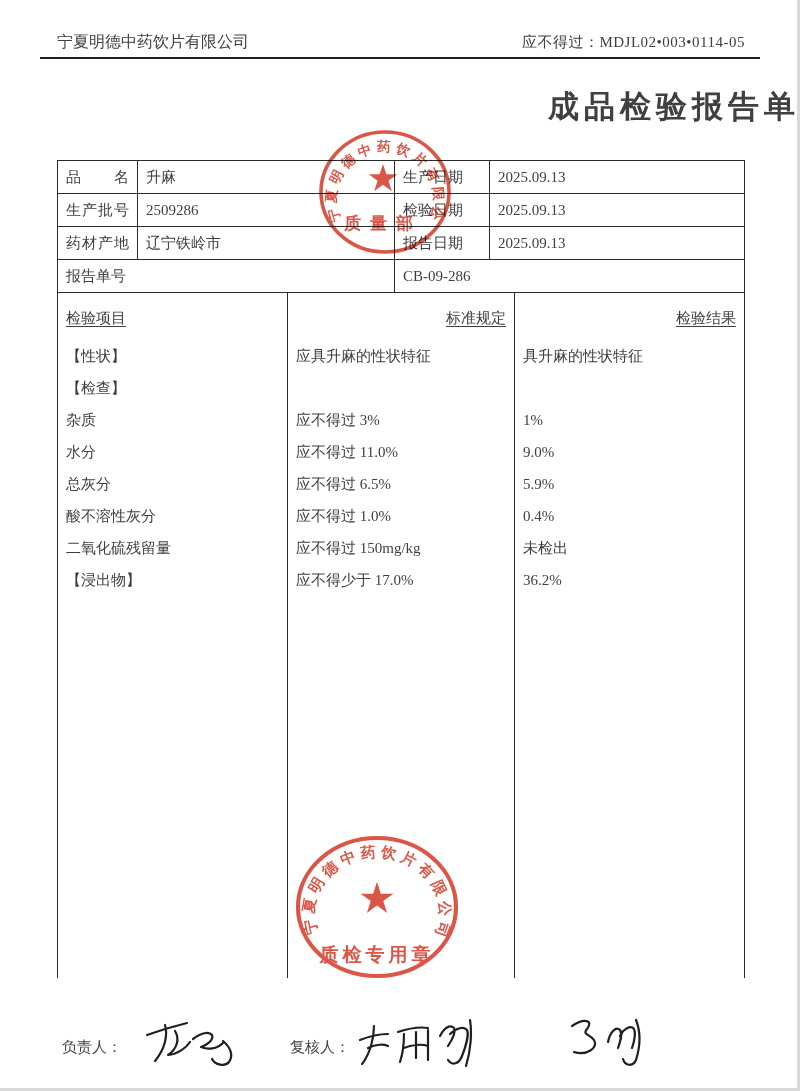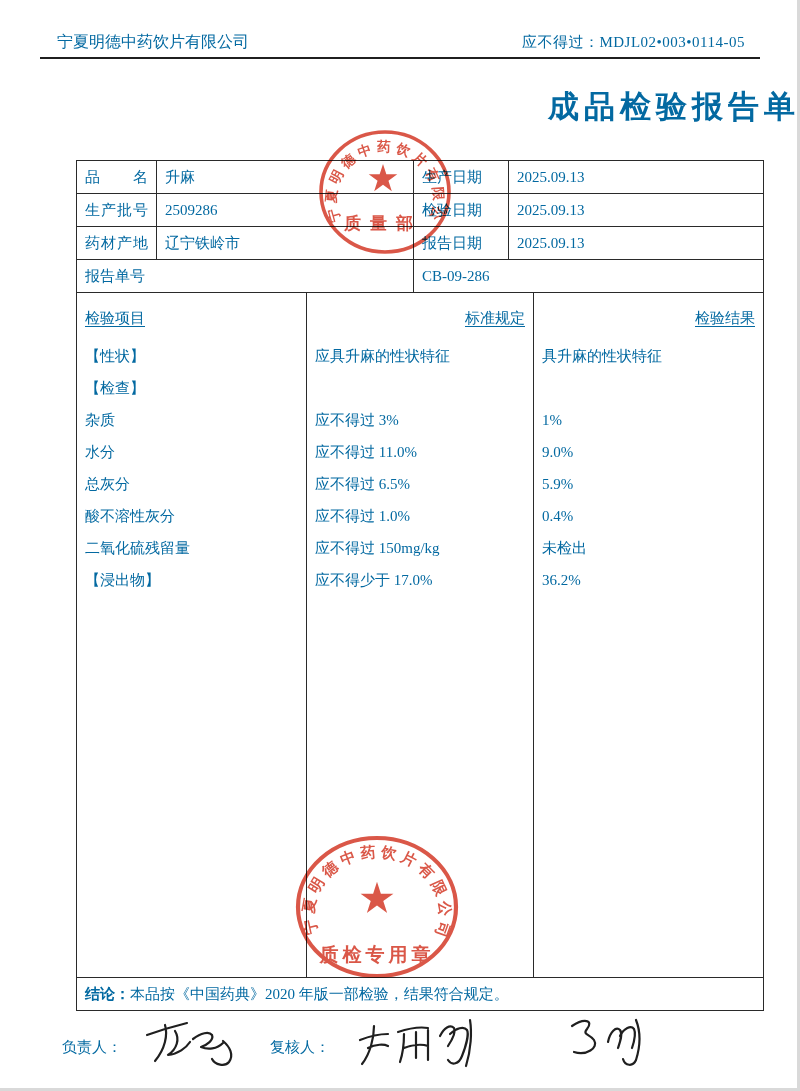--- a/index.html
+++ b/index.html
@@ -3,21 +3,21 @@
 <meta charset="utf-8">
 <style>
   * { margin: 0; padding: 0; box-sizing: border-box; }
   html,body { background: #888; }
   .page {
     position: relative;
     width: 800px; height: 1091px;
     margin: 0 auto;
     background: #ffffff;
     font-family: "Liberation Serif", "DejaVu Serif", serif;
-    color: #0369a1;
+    color: #404040;
     overflow: hidden;
     box-shadow: inset -3px -3px 0 #d9d9d9;
   }
   
   .doc-header {
     position: absolute; left: 57px; right: 55px; top: 32px;
     display: flex; justify-content: space-between; align-items: baseline;
     font-size: 16px;
   }
   .doc-code { font-size: 15px; letter-spacing: .5px; }
@@ -29,21 +29,20 @@
   .title {
     position: absolute; left: 0; right: 0; top: 86px;
     text-align: right; font-size: 31px; font-weight: bold;
     letter-spacing: 5px;
   }
   
   table.main {
     position: absolute; left: 57px; top: 160px;
     width: 687px; border-collapse: collapse; table-layout: fixed;
     font-size: 15px;
-    margin-left: 19px;
   }
   table.main td { border: 1.5px solid #2a2a2a; padding: 0 8px; vertical-align: middle; }
   tr.info-row { height: 33px; }
   td.just { text-align: justify; text-align-last: justify; }
   td.val { padding-left: 11px; }
   
   td.rescell { border-top: none !important; border-bottom: none !important; vertical-align: top; }
   tr.res-header { height: 48px; }
   tr.res-header td { padding-top: 4px; }
   tr.res-row { height: 32px; }
@@ -153,23 +152,20 @@
         <td class="rescell val" colspan="3">应不得少于 17.0%</td>
         <td class="rescell val">36.2%</td>
       </tr>
 
       <tr class="res-filler">
         <td class="rescell" colspan="2"></td>
         <td class="rescell" colspan="3"></td>
         <td class="rescell"></td>
       </tr>
 
-      <tr class="concl-row">
-        <td colspan="6"><span class="concl-label">结论：</span><span>本品按《中国药典》2020 年版一部检验，结果符合规定。</span></td>
-      </tr>
     </tbody>
   </table>
 
   <svg class="stamp" style="left:303px; top:123px;" width="165" height="150" viewBox="0 0 165 150">
     <ellipse cx="82" cy="69" rx="64" ry="60" fill="none" stroke="#d5402e" stroke-width="3.6"></ellipse>
     <path id="arcTop" d="M 40,101 A 49,48 0 1 1 124,101" fill="none"></path>
     <text font-size="13.5" letter-spacing="4.5">
       <textPath href="#arcTop" startOffset="2%">宁夏明德中药饮片有限公司</textPath>
     </text>
     <path fill="#d5402e" transform="translate(80,56)" d="M0,-15 L3.37,-4.63 L14.27,-4.64 L5.45,1.77 L8.82,12.14 L0,5.73 L-8.82,12.14 L-5.45,1.77 L-14.27,-4.64 L-3.37,-4.63 Z"></path>
@@ -187,21 +183,21 @@
   </svg>
 
   <span class="sig-label" style="left:62px; top:1038px;">负责人：</span>
   <svg class="sig" style="left:135px; top:1015px;" width="110" height="62" viewBox="0 0 110 62">
     <path d="M30,10 C33,20 30,34 20,46 M12,20 C26,15 44,10 52,8"></path>
     <path d="M40,16 C45,24 42,34 33,40 C43,39 51,33 55,27"></path>
     <path d="M58,24 C66,18 74,16 77,20 C79,25 72,30 66,32 C73,35 82,34 88,28"></path>
     <path d="M88,26 C95,32 99,40 94,47 C90,52 80,50 77,44"></path>
   </svg>
 
-  <span class="sig-label" style="left:270px; top:1038px;">复核人：</span>
+  <span class="sig-label" style="left:290px; top:1038px;">复核人：</span>
   <svg class="sig" style="left:352px; top:1012px;" width="130" height="66" viewBox="0 0 130 66">
     <path d="M8,28 C18,24 30,22 36,22 M22,14 C22,26 18,42 10,52 M16,36 C24,32 32,32 36,34"></path>
     <path d="M46,20 C58,16 70,15 76,16 M52,22 C52,34 50,44 48,50 M64,20 L64,46 M52,36 C60,33 70,32 76,34 M76,18 L76,48"></path>
     <path d="M88,24 C92,16 98,12 102,16 C104,20 100,28 96,34 M98,22 C104,16 112,14 115,18 C117,22 114,34 110,44 C107,52 100,54 96,48"></path>
     <path d="M118,8 C120,20 119,38 114,54"></path>
   </svg>
 
   <span class="sig-label" style="left:497px; top:1090px;">检验人：</span>
   <svg class="sig" style="left:562px; top:1012px;" width="100" height="62" viewBox="0 0 100 62">
     <path d="M10,14 C22,6 32,8 25,17 C20,23 28,22 32,28 C37,36 24,44 12,40"></path>

